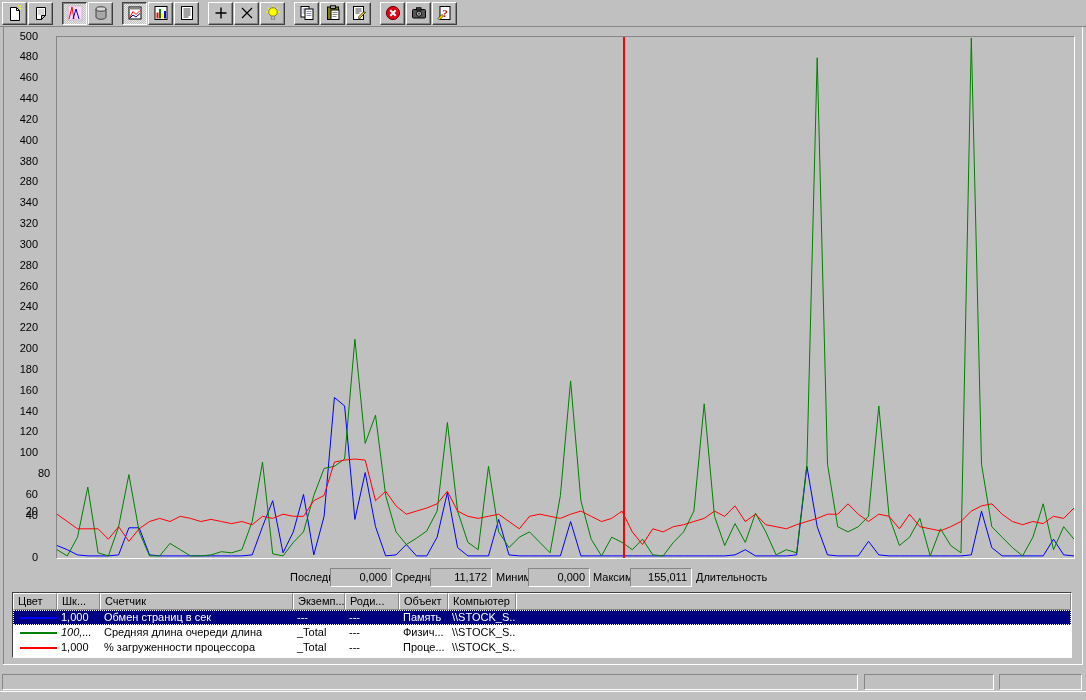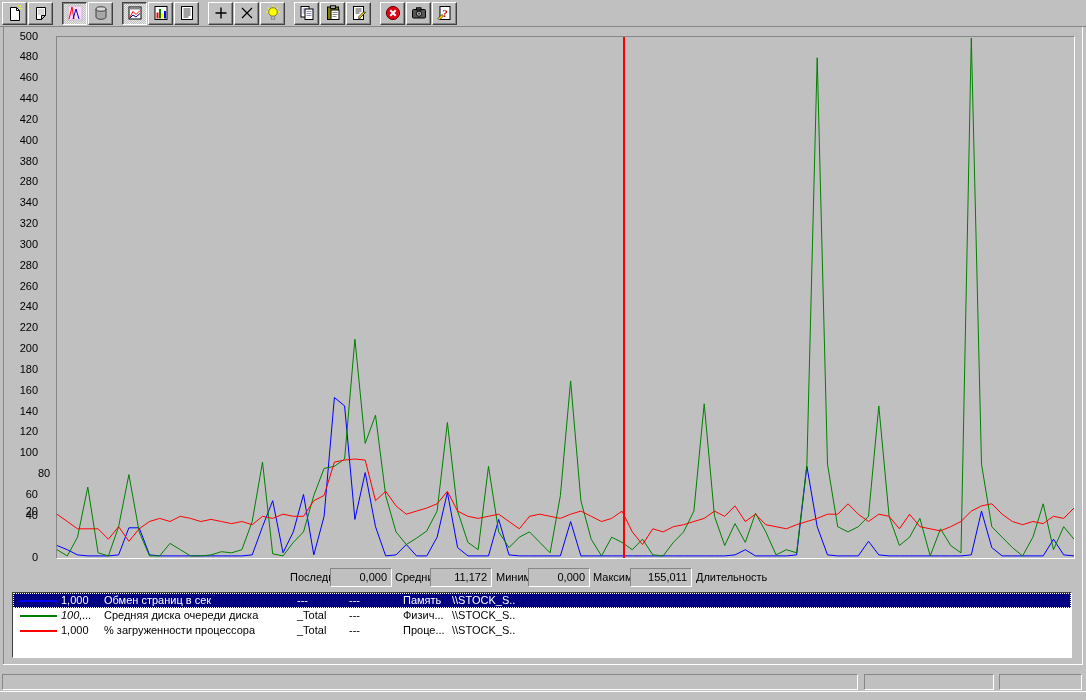--- a/index.html
+++ b/index.html
@@ -263,38 +263,48 @@
     <span class="stat-label" style="left:395px">Средний</span>
     <span class="stat-box" style="left:430px;width:62px">11,172</span>
     <span class="stat-label" style="left:496px">Минимум</span>
     <span class="stat-box" style="left:528px;width:62px">0,000</span>
     <span class="stat-label" style="left:593px">Максимум</span>
     <span class="stat-box" style="left:630px;width:62px">155,011</span>
     <span class="stat-label" style="left:696px">Длительность</span>
   </div>
 
   <div class="legend">
+    <div class="lheader" id="legend-header">
+        <div class="hcell" style="width: 44px;">Цвет</div>
+        <div class="hcell" style="width: 43px;">Шк...</div>
+        <div class="hcell" style="width: 193px;">Счетчик</div>
+        <div class="hcell" style="width: 52px;">Экземп...</div>
+        <div class="hcell" style="width: 54px;">Роди...</div>
+        <div class="hcell" style="width: 49px;">Объект</div>
+        <div class="hcell" style="width: 68px;">Компьютер</div>
+        <div class="hcell fill"></div>
+      </div>
     <div id="legend-rows">
         <div class="lrow selected">
           <div class="lcell" style="width: 44px;">
             <div class="swatch" style="background: rgb(0, 0, 255);"></div>
           </div>
           <div class="lcell" style="width: 43px;">1,000</div>
           <div class="lcell" style="width: 193px;">Обмен страниц в сек</div>
           <div class="lcell" style="width: 52px;">---</div>
           <div class="lcell" style="width: 54px;">---</div>
           <div class="lcell" style="width: 49px;">Память</div>
           <div class="lcell" style="width: 68px;">\\STOCK_S...</div>
         </div>
         <div class="lrow">
           <div class="lcell" style="width: 44px;">
             <div class="swatch" style="background: rgb(0, 128, 0);"></div>
           </div>
           <div class="lcell" style="width: 43px; font-style: italic;">100,...</div>
-          <div class="lcell" style="width: 193px;">Средняя диска очереди диска</div>
+          <div class="lcell" style="width: 193px;">Средняя длина очереди длина</div>
           <div class="lcell" style="width: 52px;">_Total</div>
           <div class="lcell" style="width: 54px;">---</div>
           <div class="lcell" style="width: 49px;">Физич...</div>
           <div class="lcell" style="width: 68px;">\\STOCK_S...</div>
         </div>
         <div class="lrow">
           <div class="lcell" style="width: 44px;">
             <div class="swatch" style="background: rgb(255, 0, 0);"></div>
           </div>
           <div class="lcell" style="width: 43px;">1,000</div>

